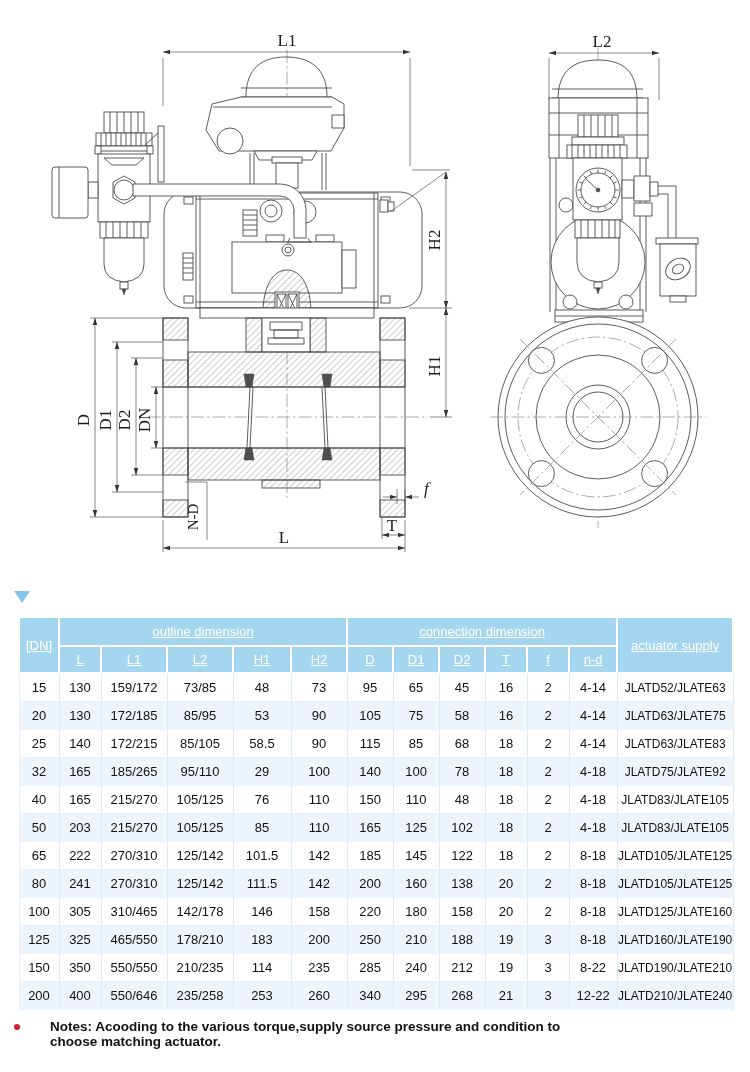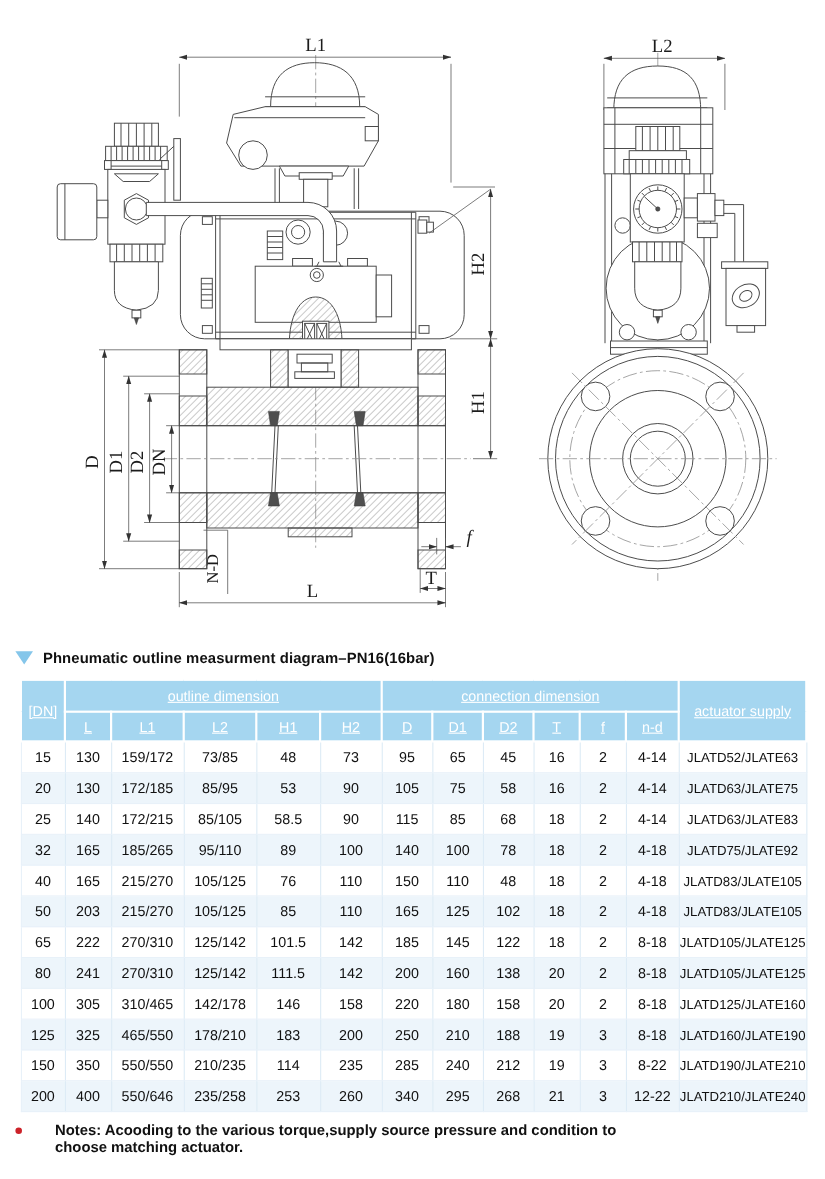--- a/index.html
+++ b/index.html
@@ -331,21 +331,20 @@
       <line class="cl" x1="490" y1="417" x2="706" y2="417"></line>
       <line class="cl" x1="520" y1="339" x2="676" y2="495"></line>
       <line class="cl" x1="676" y1="339" x2="520" y2="495"></line>
     </g>
   </g>
 </svg>
 
 
 <div class="section-title">
   <span class="tri"></span>
-  <h3>Phneumatic outline measurment diagram–PN16(16bar)</h3>
 </div>
 
 
 <table>
   <colgroup>
     <col style="width:40px">
         <col style="width:42px">
         <col style="width:66px">
         <col style="width:66px">
     <col style="width:58px">
@@ -423,21 +422,21 @@
           <td>18</td>
           <td>2</td>
           <td>4-14</td>
           <td class="model">JLATD63/JLATE83</td>
         </tr>
         <tr class="alt">
           <td>32</td>
           <td>165</td>
           <td>185/265</td>
           <td>95/110</td>
-          <td>89</td>
+          <td>29</td>
           <td>100</td>
           <td>140</td>
           <td>100</td>
           <td>78</td>
           <td>18</td>
           <td>2</td>
           <td>4-18</td>
           <td class="model">JLATD75/JLATE92</td>
         </tr>
         <tr>

